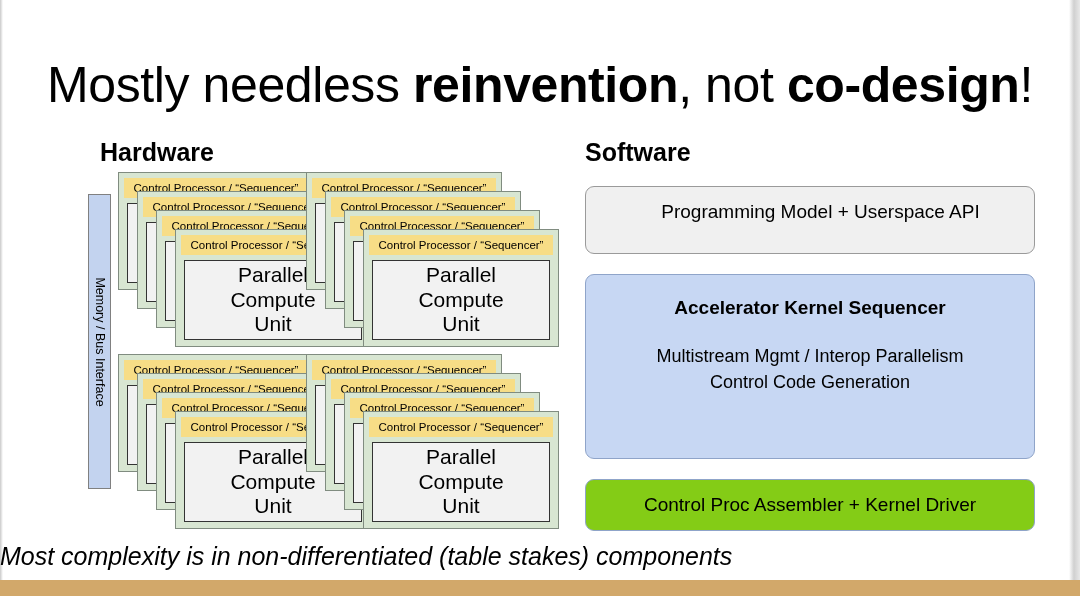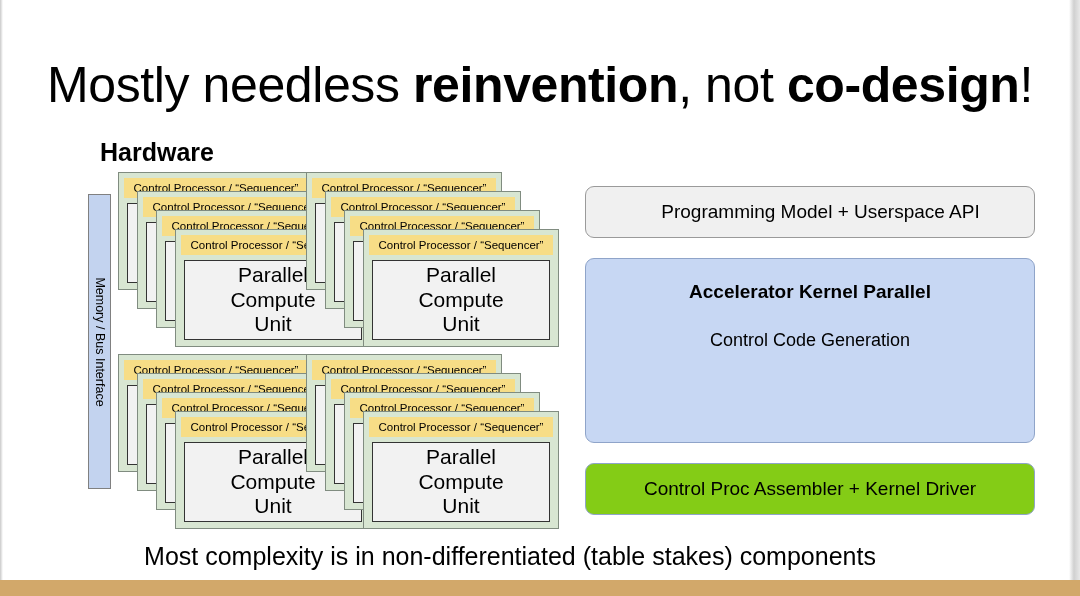--- a/index.html
+++ b/index.html
@@ -140,21 +140,21 @@
     width: 450px;
   }
   .sw-box {
     box-sizing: border-box;
     border: 1px solid #9a9a9a;
     border-radius: 9px;
     text-align: center;
     color: #000000;
   }
   #sw-api {
-    width: 450px; height: 52px;
+    width: 450px; height: 68px;
     background: #f0f0f0;
     font-size: 19px;
     line-height: 50px;
     padding-left: 21px;
   }
   #sw-compiler {
     margin-top: 20px;
     width: 450px; height: 185px;
     background: #c7d7f3;
     border-color: #8fa4c9;
@@ -176,39 +176,40 @@
     border-color: #8fa4c9;
     font-size: 19px;
     line-height: 50px;
   }
 
   
   .caption {
     position: absolute;
     left: 0; top: 542px;
     width: 1020px;
-    text-align: center;
     font-size: 25px;
     color: #000000;
     white-space: nowrap;
+    font-style: italic;
   }
 </style>
 </head>
 <body>
 
 <div id="slide">
 
   <div class="edge-left"></div>
   <div class="edge-right"></div>
 
   <div class="title">
     <span class="light">Mostly needless </span><b>reinvention</b><span class="light">, not </span><b>co-design</b><span class="light">!</span>
   </div>
 
   <div class="col-head" id="hw-head">Hardware</div>
+  <div class="col-head" id="sw-head">Software</div>
 
   <div id="hardware">
 
     <div class="mem-bar">
       <div class="mem-bar-label">Memory / Bus Interface</div>
     </div>
 
     <div class="quad" id="quad-tl">
         <div class="cpu-card s0">
           <div class="cp-band">Control Processor / “Sequencer”</div>
@@ -380,21 +381,22 @@
 
   </div>
 
   <div id="software">
 
     <div class="sw-box" id="sw-api">
       <span>Programming Model + Userspace API</span>
     </div>
 
     <div class="sw-box" id="sw-compiler">
-      <div class="sw-title">Accelerator Kernel Parallel</div>
+      <div class="sw-title">Accelerator Kernel Sequencer</div>
+      <div class="sw-line">Multistream Mgmt / Interop Parallelism</div>
       <div class="sw-line">Control Code Generation</div>
     </div>
 
     <div class="sw-box" id="sw-driver">
       <span>Control Proc Assembler + Kernel Driver</span>
     </div>
 
   </div>
 
   <div class="caption">Most complexity is in non-differentiated (table stakes) components</div>

